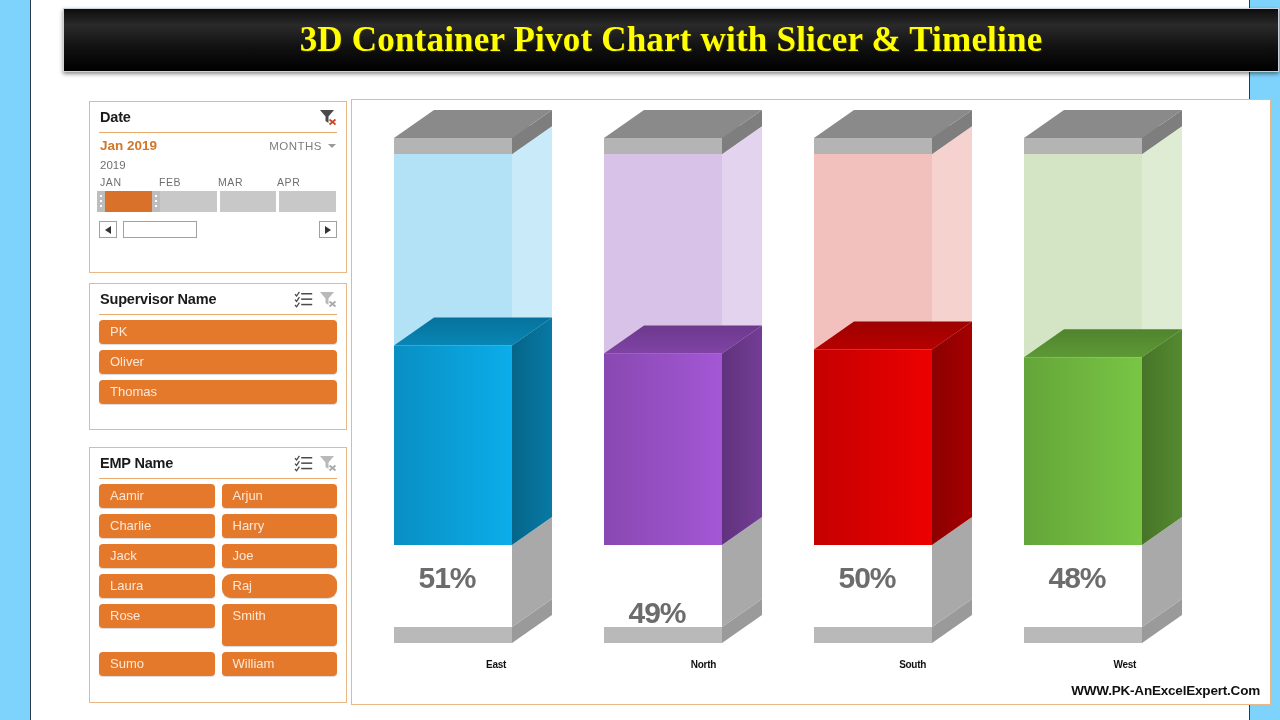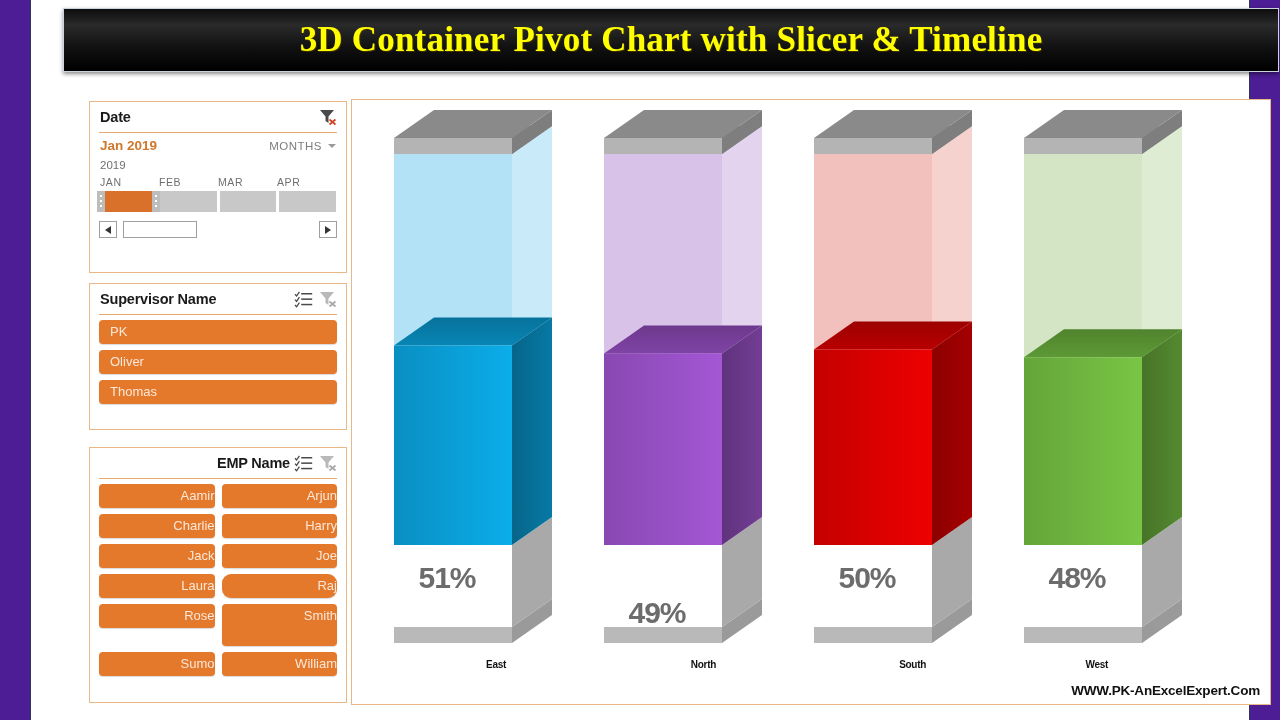--- a/index.html
+++ b/index.html
@@ -2,21 +2,21 @@
 <html><head>
 <meta charset="utf-8">
 <title>3D Container Pivot Chart</title>
 <style>
   html,body{margin:0;padding:0;}
   body{
     width:1280px;height:720px;overflow:hidden;
     background:#000;
     font-family:"Liberation Sans", sans-serif;
   }
-  #stage{position:relative;width:1280px;height:720px;background:#4c1d95;text-decoration:underline;}
+  #stage{position:relative;width:1280px;height:720px;background:#7dd3fc;text-decoration:underline;}
 
   
   #page{
     position:absolute;left:30px;top:0;width:1220px;height:720px;
     background:#ffffff;
     border-left:1px solid #2b3a4a;border-right:1px solid #2b3a4a;
     box-sizing:border-box;
   }
 
   
@@ -99,21 +99,21 @@
   #slicer-sup{left:58px;top:283px;width:258px;height:147px;}
   .tiles{padding:5px 9px 0 9px;}
   .tile{
     background:#e5792b;color:#fbe7d8;border-radius:4px;
     font-size:13px;padding:4px 0 5px 11px;margin-bottom:6px;
     box-shadow:0 1px 1px rgba(0,0,0,.15);
     box-sizing:border-box;
   }
 
   
-  #slicer-emp{left:58px;top:447px;width:258px;height:256px;text-align:right;}
+  #slicer-emp{left:58px;top:447px;width:258px;height:256px;}
   #emp-grid{
     padding:5px 9px 0 9px;display:grid;grid-template-columns:1fr 1fr;
     column-gap:7px;row-gap:6px;
   }
 
   
   #chart-panel{
     position:absolute;left:320px;top:99px;width:920px;height:606px;
     border:1px solid #e8b887;background:#ffffff;box-sizing:border-box;
   }
@@ -376,17 +376,17 @@
           </g>
         </svg>
       <div id="watermark">WWW.PK-AnExcelExpert.Com</div>
     <div class="pct-label" style="left: 36px; top: 461px; width: 118px;">51%</div>
         <div class="cat-label" style="left: 36px; top: 559px; width: 118px;">East</div>
         <div class="pct-label" style="left: 246px; top: 461px; width: 118px; margin-top: 35px;">49%</div>
         <div class="cat-label" style="left: 246px; top: 559px; width: 118px;">North</div>
         <div class="pct-label" style="left: 456px; top: 461px; width: 118px;">50%</div>
         <div class="cat-label" style="left: 456px; top: 559px; width: 118px;">South</div>
         <div class="pct-label" style="left: 666px; top: 461px; width: 118px;">48%</div>
-        <div class="cat-label" style="left: 638px; top: 559px; width: 118px;">West</div>
+        <div class="cat-label" style="left: 666px; top: 559px; width: 118px;">West</div>
       </div>
 
   </div>
 </div>
 
 </body></html>

